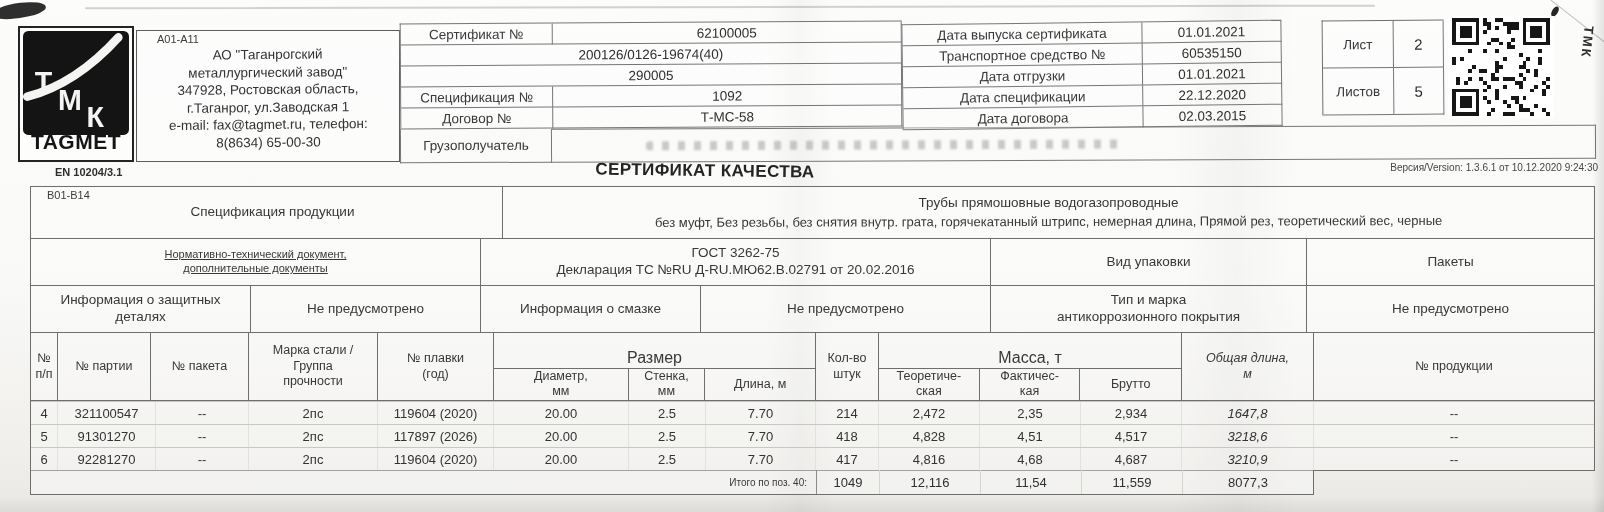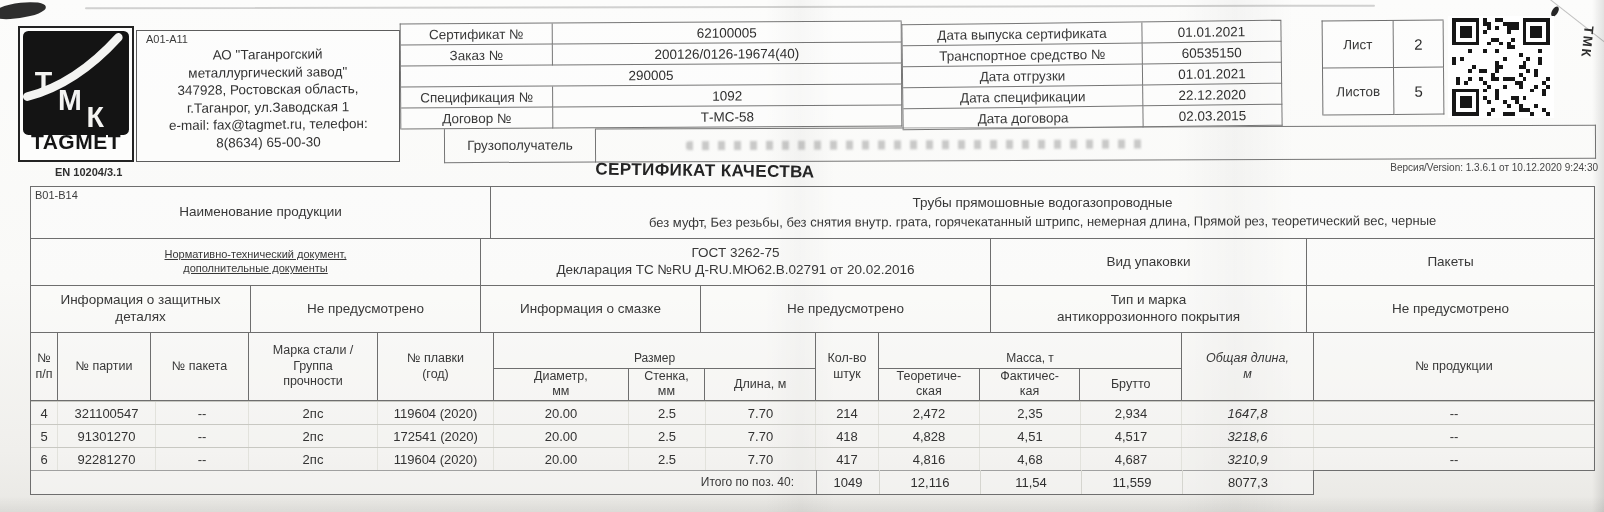--- a/index.html
+++ b/index.html
@@ -20,36 +20,36 @@
   .edge-b{position:absolute;left:0;bottom:0;width:100%;height:16px;background:linear-gradient(180deg,transparent,rgba(0,0,0,.06));}
   .band{position:absolute;top:0;height:100%;width:70px;background:linear-gradient(90deg,transparent,rgba(0,0,0,.030),transparent);}
   .band.b1{left:765px;} .band.b2{left:1175px;width:120px;}
 
   
   .logo-box{position:absolute;left:18px;top:26px;width:116px;height:136px;border:2px solid #232323;background:#fdfdfc;}
   .logo-black{margin:3px 3px 0 3px;height:98px;}
   .logo-word{margin-top:1px;text-align:center;font-size:21px;font-weight:bold;letter-spacing:.5px;color:#141414;}
 
   .addr-cell{position:absolute;left:136px;top:30px;width:264px;height:132px;border:1px solid #5d5d5d;background:rgba(255,255,255,.4);}
-  .addr-code{position:absolute;left:9px;top:2px;font-size:11px;color:#3c3c3c;}
+  .addr-code{position:absolute;left:20px;top:2px;font-size:11px;color:#3c3c3c;}
   .addr-text{margin-top:15px;text-align:center;font-size:13.5px;line-height:1.30;white-space:pre-line;transform:rotate(-.6deg);color:#333;}
 
   
   .ftable{position:absolute;border-left:1px solid #767676;border-top:1px solid #767676;background:rgba(255,255,255,.35);}
   .frow{display:flex;}
   .fcell{border-right:1px solid #767676;border-bottom:1px solid #767676;display:flex;align-items:center;justify-content:center;font-size:13.5px;text-align:center;color:#3a3a3a;}
   .cert-table{left:400px;top:22px;width:502px;transform:rotate(-.35deg);}
   .cert-table .frow{height:21px;}
   .cert-table .lab{width:152px;} .cert-table .val{flex:1;color:#2f2f2f;}
   .dates-table{left:902px;top:22px;width:380px;transform:rotate(-.7deg);}
   .dates-table .frow{height:21px;}
   .dates-table .lab{width:240px;} .dates-table .val{flex:1;color:#2f2f2f;}
 
   .consignee{position:absolute;left:400px;top:127px;width:1196px;height:34px;display:flex;transform:rotate(-.22deg);}
-  .consignee .lab{width:152px;border:1px solid #767676;border-top:none;display:flex;align-items:center;justify-content:center;font-size:13.5px;margin-left:44px;}
+  .consignee .lab{width:152px;border:1px solid #767676;border-top:none;display:flex;align-items:center;justify-content:center;font-size:13.5px;}
   .consignee .val{flex:1;border:1px solid #767676;border-left:none;display:flex;align-items:center;}
   .smudge{width:46%;height:9px;margin-left:9%;background:repeating-linear-gradient(90deg,rgba(110,110,110,.35) 0 7px,transparent 7px 16px);filter:blur(1px);border-radius:3px;}
 
   .sheet-box{position:absolute;left:1322px;top:20px;width:122px;border-left:1px solid #6f6f6f;border-top:1px solid #6f6f6f;transform:rotate(-.5deg);background:rgba(255,255,255,.4);}
   .sheet-box .frow{height:47px;}
   .sheet-box .lab{width:71px;font-size:13.5px;}
   .sheet-box .val{flex:1;font-size:15px;color:#2c2c2c;}
 
   .qr-wrap{position:absolute;left:1448px;top:16px;width:106px;height:102px;background:#fff;padding:2px;}
   .qr-wrap svg{width:100%;height:100%;display:block;}
@@ -58,54 +58,54 @@
   .en-ref{position:absolute;left:55px;top:166px;font-size:11px;font-weight:bold;color:#2f2f2f;}
   .doc-title{position:absolute;left:552px;top:161px;width:306px;text-align:center;font-size:17px;font-weight:bold;letter-spacing:.4px;color:#242424;transform:rotate(.8deg);}
   .version{position:absolute;left:1338px;top:162px;width:260px;text-align:right;font-size:10px;color:#454545;}
 
   
   .main-table{position:absolute;left:30px;top:186px;width:1565px;border:1px solid #6e6e6e;background:rgba(255,255,255,.25);}
   .mrow{display:flex;border-bottom:1px solid #6e6e6e;}
   .mcell{border-right:1px solid #6e6e6e;display:flex;align-items:center;justify-content:center;text-align:center;white-space:pre-line;line-height:1.25;}
   .mcell.last{border-right:none;}
   .rowA{height:52px;} .rowB{height:47px;} .rowC{height:47px;}
-  .rowA .c1{width:460px;position:relative;font-size:13.5px;}
+  .rowA .c1{width:460px;position:relative;font-size:13.5px;margin-left:12px;}
   .b-code{position:absolute;left:4px;top:2px;font-size:11px;color:#3c3c3c;}
   .rowA .c2{flex:1;flex-direction:column;gap:2px;}
   .pline1{font-size:13.5px;} .pline2{font-size:13px;transform:rotate(-.15deg);}
   .rowB .b1{width:450px;font-size:11px;text-decoration:underline;}
   .rowB .b2{width:510px;font-size:13.5px;}
   .rowB .b3{width:316px;font-size:13.5px;}
   .rowB .b4{flex:1;font-size:13.5px;}
   .rowC .w1{width:220px;font-size:13.5px;}
   .rowC .w2{width:230px;font-size:13.5px;}
   .rowC .w3{width:220px;font-size:13.5px;}
   .rowC .w4{width:290px;font-size:13.5px;}
   .rowC .w5{width:316px;font-size:13.5px;}
   .rowC .w6{flex:1;font-size:13.5px;}
 
   .hrow{display:flex;height:68px;border-bottom:1px solid #6e6e6e;}
   .hcell{border-right:1px solid #6e6e6e;display:flex;align-items:center;justify-content:center;text-align:center;white-space:pre-line;font-size:12.5px;line-height:1.25;}
   .grp{display:flex;flex-direction:column;border-right:1px solid #6e6e6e;}
-  .grp-top{height:23px;border-bottom:1px solid #6e6e6e;display:flex;align-items:center;justify-content:center;font-size:12px;margin-top:16px;}
+  .grp-top{height:23px;border-bottom:1px solid #6e6e6e;display:flex;align-items:center;justify-content:center;font-size:16px;margin-top:16px;}
   .grp-sub{display:flex;flex:1;}
   .grp-sub .hcell:last-child{border-right:none;}
   .hc1{width:27px;} .hc2{width:98px;} .hc3{width:93px;} .hc4{width:129px;} .hc5{width:116px;}
   .hc6{width:135px;} .hc7{width:77px;} .hc8{width:110px;}
   .hc9{width:63px;} .hc10{width:101px;} .hc11{width:101px;} .hc12{width:101px;}
   .hc13{width:132px;font-style:italic;} .hc14{flex:1;border-right:none;}
   .gsize{width:322px;} .gmass{width:303px;}
 
   .drow{display:flex;height:23px;border-top:1px solid #c8c8c2;}
   .drow:first-of-type{border-top:none;}
   .dcell{border-right:1px solid #e2e2dc;display:flex;align-items:center;justify-content:center;font-size:13px;color:#333;}
   .dcell.last{border-right:none;}
 
   .total-row{position:absolute;left:30px;top:470px;width:1284px;height:25px;border:1px solid #6e6e6e;border-top:none;display:flex;background:rgba(255,255,255,.35);}
-  .t-label{width:786px;display:flex;align-items:center;justify-content:flex-end;padding-right:22px;font-size:12px;border-right:1px solid #8a8a8a;}
+  .t-label{width:786px;display:flex;align-items:center;justify-content:flex-end;padding-right:9px;font-size:10px;border-right:1px solid #8a8a8a;}
   .t-cell{display:flex;align-items:center;justify-content:center;font-size:13px;border-right:1px solid #d5d5cf;color:#2f2f2f;}
   .t-qty{width:63px;} .t-th{width:101px;} .t-fa{width:101px;} .t-br{width:101px;} .t-len{flex:1;border-right:none;}
 </style>
 </head>
 <body>
 
 <div class="paper">
 
   <div class="blob-tl"></div>
   <div class="top-line"></div>
@@ -136,21 +136,20 @@
 e-mail: fax@tagmet.ru, телефон:
 8(8634) 65-00-30</div>
   </div>
 
   <div class="ftable cert-table">
     <div class="frow">
         <div class="fcell lab">Сертификат №</div>
         <div class="fcell val">62100005</div>
       </div>
     <div class="frow">
-        <div class="fcell lab">Заказ №</div>
         <div class="fcell val">200126/0126-19674(40)</div>
       </div>
     <div class="frow">
         <div class="fcell val">290005</div>
       </div>
     <div class="frow">
         <div class="fcell lab">Спецификация №</div>
         <div class="fcell val">1092</div>
       </div>
     <div class="frow">
@@ -318,21 +317,21 @@
 
   <div class="en-ref">EN 10204/3.1</div>
   <div class="doc-title">СЕРТИФИКАТ КАЧЕСТВА</div>
   <div class="version">Версия/Version: 1.3.6.1 от 10.12.2020 9:24:30</div>
 
   <div class="main-table">
 
     <div class="mrow rowA">
       <div class="mcell c1">
         <span class="b-code">B01-B14</span>
-        <span>Наименование продукции</span>
+        <span>Спецификация продукции</span>
       </div>
       <div class="mcell c2 last">
         <span class="pline1">Трубы прямошовные водогазопроводные</span>
         <span class="pline2">без муфт, Без резьбы, без снятия внутр. грата, горячекатанный штрипс, немерная длина, Прямой рез, теоретический вес, черные</span>
       </div>
     </div>
 
     <div class="mrow rowB">
       <div class="mcell b1">Нормативно-технический документ,
 дополнительные документы</div>
@@ -404,21 +403,21 @@
       <div class="dcell hc11">2,35</div>
       <div class="dcell hc12">2,934</div>
       <div class="dcell hc13">1647,8</div>
       <div class="dcell hc14 last">--</div>
     </div>
     <div class="drow">
       <div class="dcell hc1">5</div>
       <div class="dcell hc2">91301270</div>
       <div class="dcell hc3">--</div>
       <div class="dcell hc4">2пс</div>
-      <div class="dcell hc5">172541 (2020)</div>
+      <div class="dcell hc5">117897 (2026)</div>
       <div class="dcell hc6">20.00</div>
       <div class="dcell hc7">2.5</div>
       <div class="dcell hc8">7.70</div>
       <div class="dcell hc9">418</div>
       <div class="dcell hc10">4,828</div>
       <div class="dcell hc11">4,51</div>
       <div class="dcell hc12">4,517</div>
       <div class="dcell hc13">3218,6</div>
       <div class="dcell hc14 last">--</div>
     </div>

